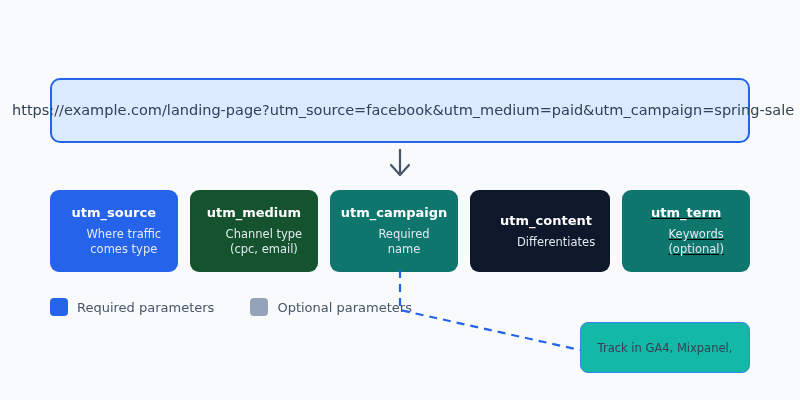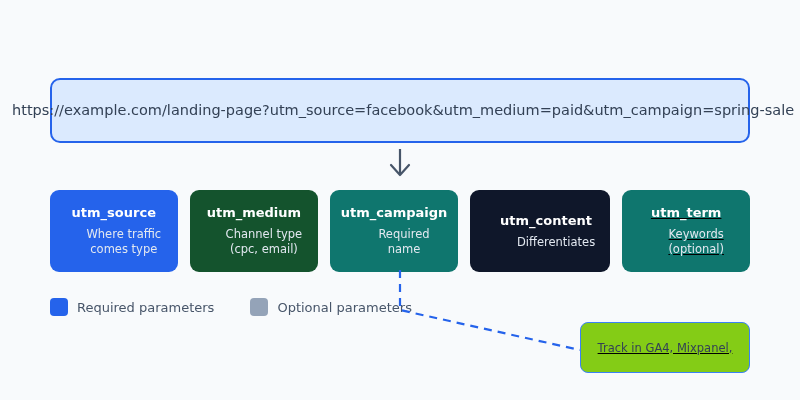--- a/index.html
+++ b/index.html
@@ -224,19 +224,19 @@
     <div class="legend-item">
       <div class="legend-swatch" style="background: rgb(148, 163, 184);"></div>
       <div class="legend-label">Optional parameters</div>
     </div>
   </div>
 
   <svg id="connector" viewBox="0 0 215 92">
     <polyline points="20,2 20,42 200,82" fill="none" stroke="#2563eb" stroke-width="2.2" stroke-dasharray="8,6" stroke-linecap="butt" stroke-linejoin="miter"></polyline>
   </svg>
 
-  <div id="callout-box" style="background: #84cc16; border-color: rgb(59, 130, 246); text-decoration: underline;">
+  <div id="callout-box" style="background: #14b8a6; border-color: rgb(59, 130, 246);">
     <div id="callout-text">
       <div>Track in GA4, Mixpanel,</div>
     </div>
   </div>
 
 </div>
 
 </body></html>

